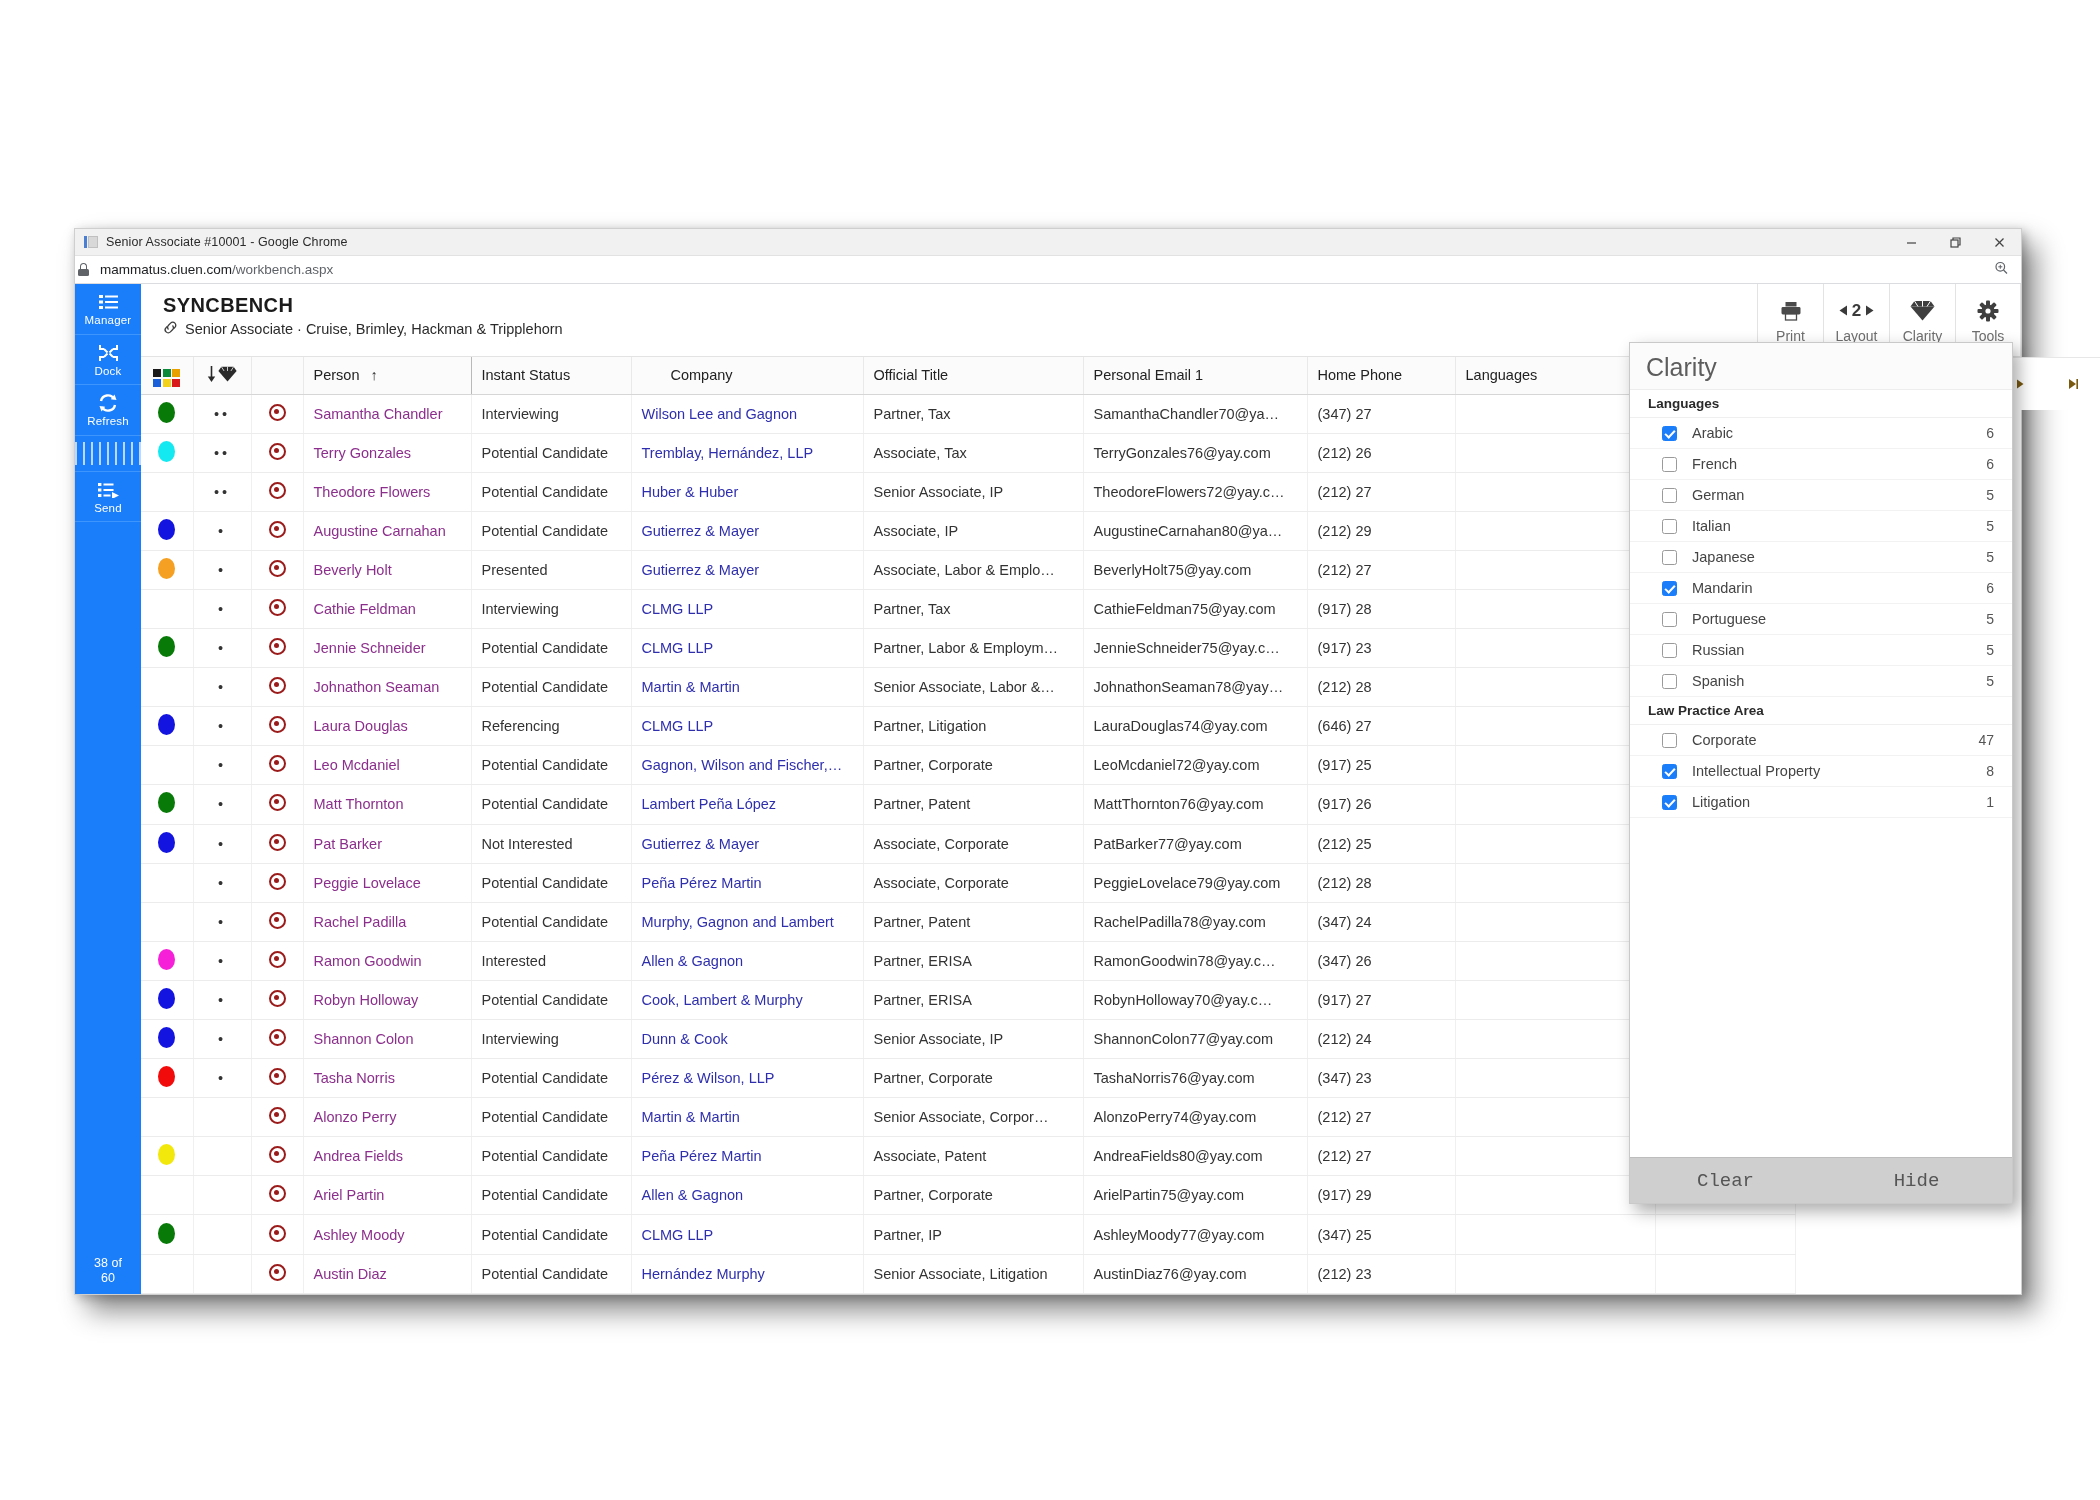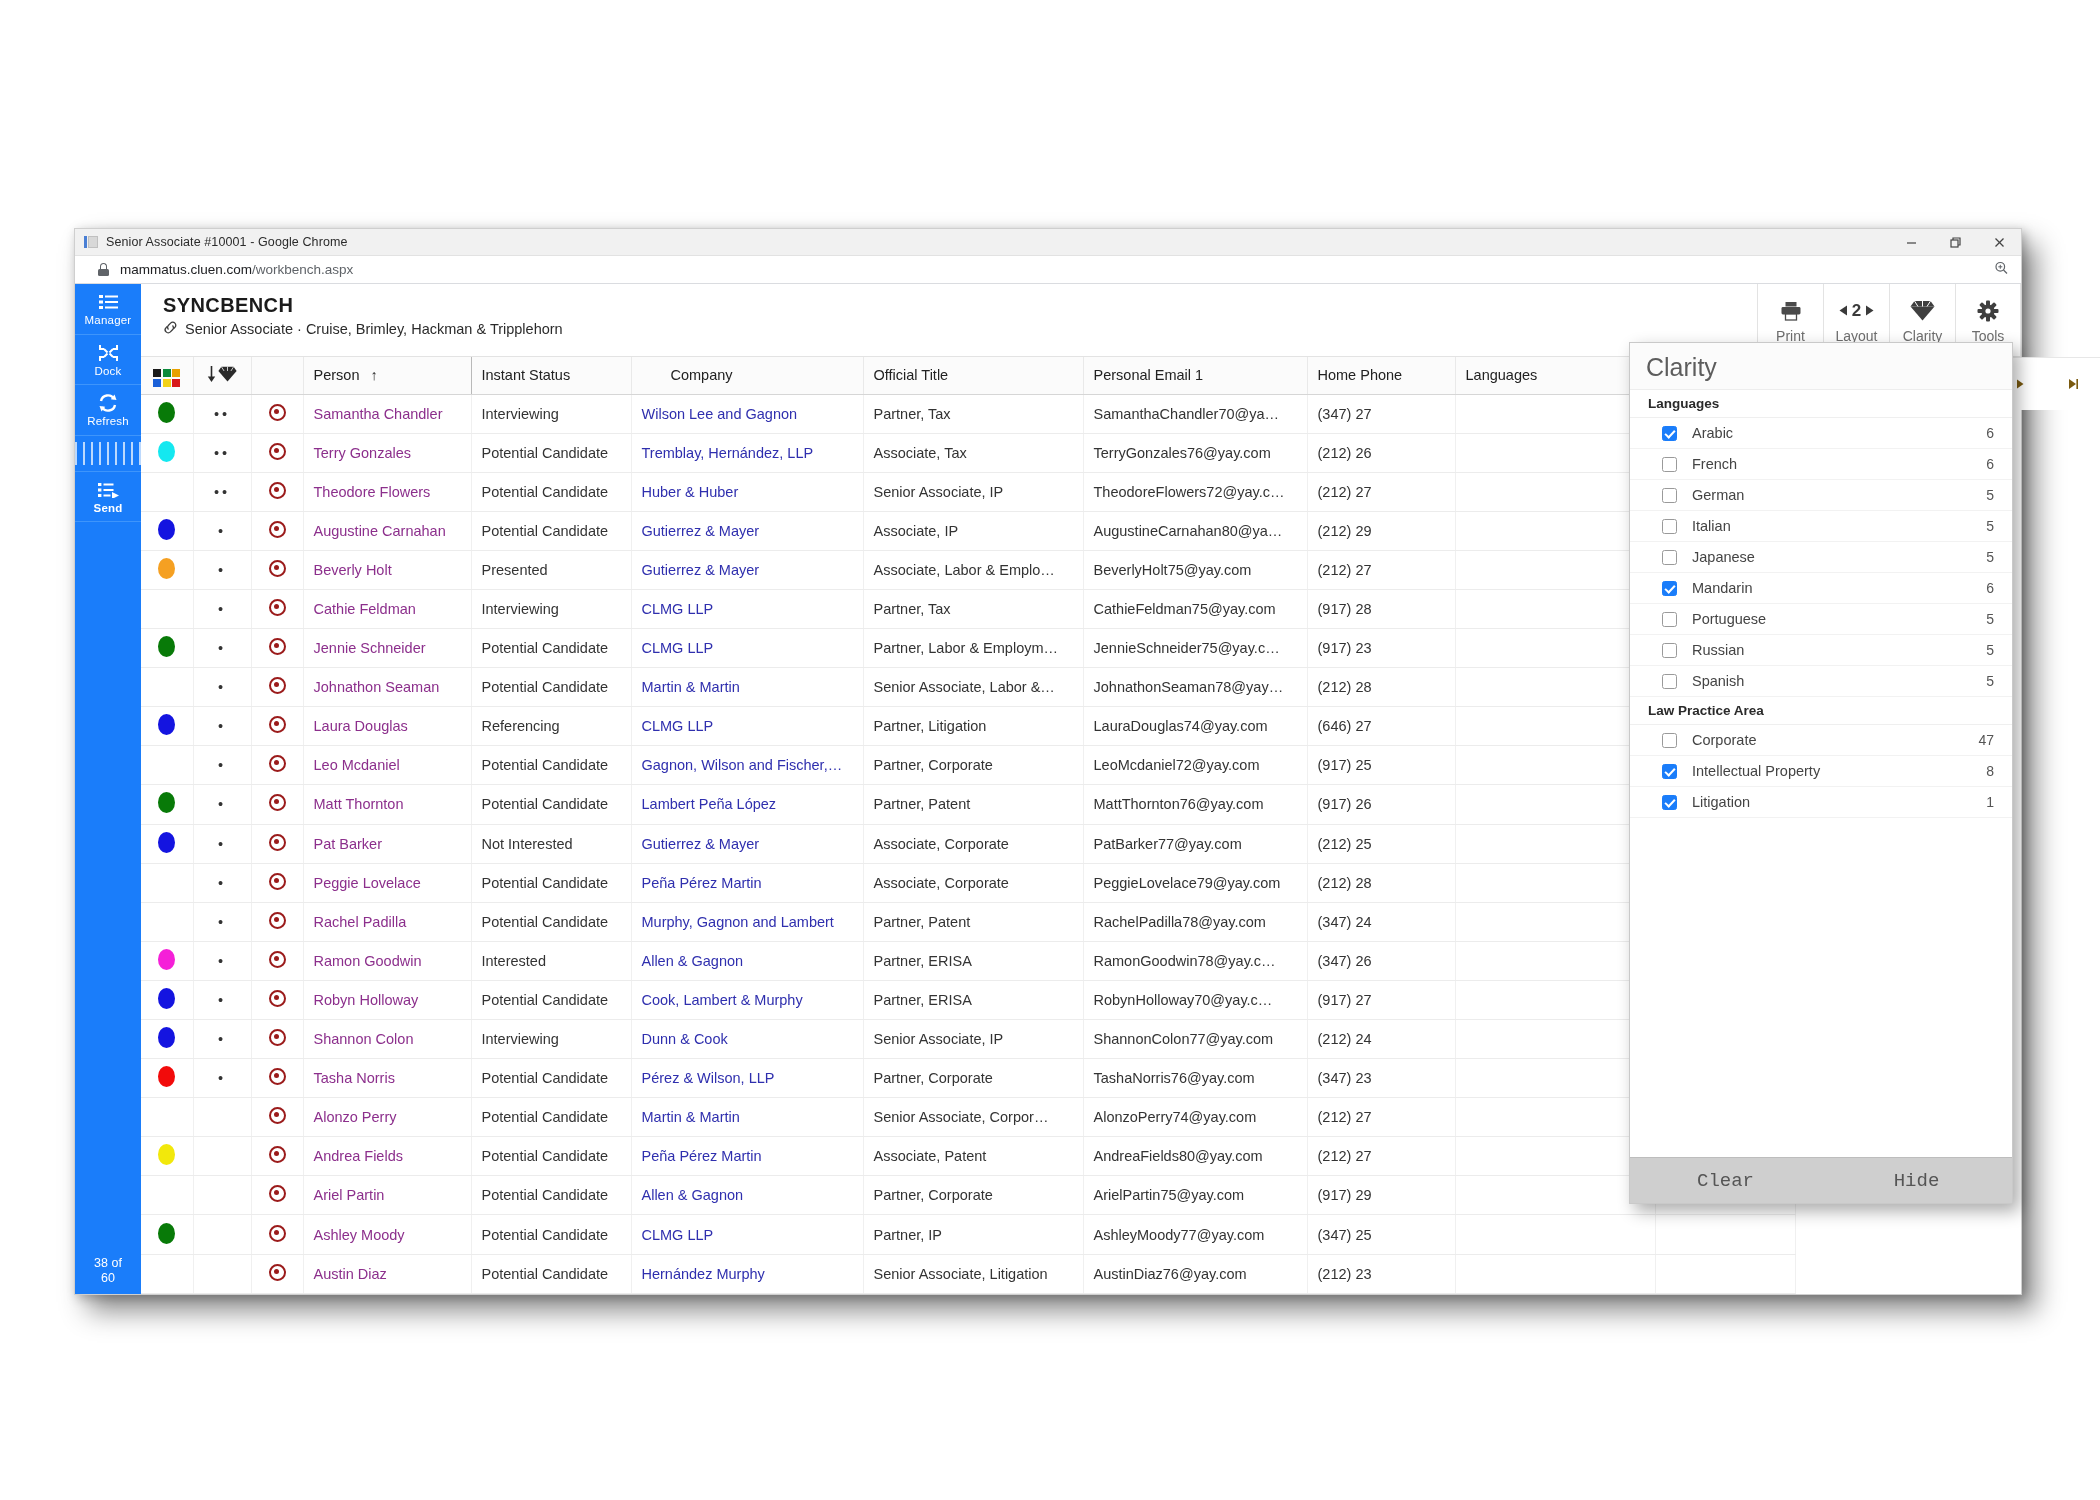--- a/index.html
+++ b/index.html
@@ -26,21 +26,21 @@
   .tb-favicon i.b1 { left:0; top:1px; width:3px; height:12px; background:#4a7fd4; }
   .tb-favicon i.b2 { left:4px; top:1px; width:10px; height:12px; background:#d8d8d8; border:1px solid #c0c0c0; }
   .tb-title { font-size:12.5px; color:#2b2b2b; font-family:"Liberation Sans", sans-serif; letter-spacing:.1px; }
   .tb-controls { position:absolute; right:0; top:0; height:27px; display:flex; }
   .tb-btn { width:44px; height:27px; display:flex; align-items:center; justify-content:center; color:#444; font-size:13px; }
   .tb-btn svg { display:block; }
 
   
   .omnibar {
     height:28px; background:#ffffff; border-bottom:1px solid #dadce0;
-    display:flex; align-items:center; padding:0 22px; flex:0 0 auto; position:relative;
+    display:flex; align-items:center; padding:0 2px; flex:0 0 auto; position:relative;
   }
   .lock { width:13px; height:13px; margin-right:10px; position:relative; flex:0 0 auto; }
   .lock .body { position:absolute; left:1px; bottom:0; width:11px; height:7px; background:#5f6368; border-radius:1.5px; }
   .lock .shackle { position:absolute; left:3.2px; top:0px; width:6.5px; height:6px; border:1.7px solid #5f6368; border-bottom:none; border-radius:4px 4px 0 0; }
   .url { font-size:13.5px; color:#202124; font-family:"Liberation Sans", sans-serif; }
   .url .path { color:#5f6368; }
   .omni-right { position:absolute; right:12px; top:50%; transform:translateY(-50%); }
 
   
   .appbody { flex:1 1 auto; display:flex; min-height:0; position:relative; background:#fff; }
@@ -261,21 +261,21 @@
             <div class="swatch" style="background: rgb(11, 122, 99);"></div>
             <div class="swatch" style="background: rgb(19, 209, 242);"></div>
             <div class="swatch" style="background: rgb(155, 54, 245);"></div>
             <div class="swatch" style="background: rgb(31, 44, 224);"></div>
             <div class="swatch" style="background: rgb(168, 35, 78);"></div>
             <div class="swatch" style="background: rgb(189, 163, 106);"></div>
             <div class="swatch" style="background: rgb(91, 37, 192);"></div>
             <div class="rail-label" style="margin-top: 2px;">Colors</div>
           </div>
 
-        <div class="rail-item" style="border-bottom:1px solid #3e95fb;font-weight:bold;">
+        <div class="rail-item" style="border-bottom:1px solid #3e95fb;">
           <span class="rail-icon">
             <svg width="21" height="16" viewBox="0 0 21 16">
               <rect x="0" y="1" width="3.4" height="3" fill="#fff"></rect>
                 <rect x="5.5" y="1.5" width="10" height="2" fill="#fff"></rect>
               <rect x="0" y="6.5" width="3.4" height="3" fill="#fff"></rect>
                 <rect x="5.5" y="7" width="10" height="2" fill="#fff"></rect>
               <rect x="0" y="12" width="3.4" height="3" fill="#fff"></rect>
                 <rect x="5.5" y="12.5" width="7" height="2" fill="#fff"></rect>
               <polygon points="14,10 21,13.5 14,17" fill="#fff"></polygon>
             </svg>

